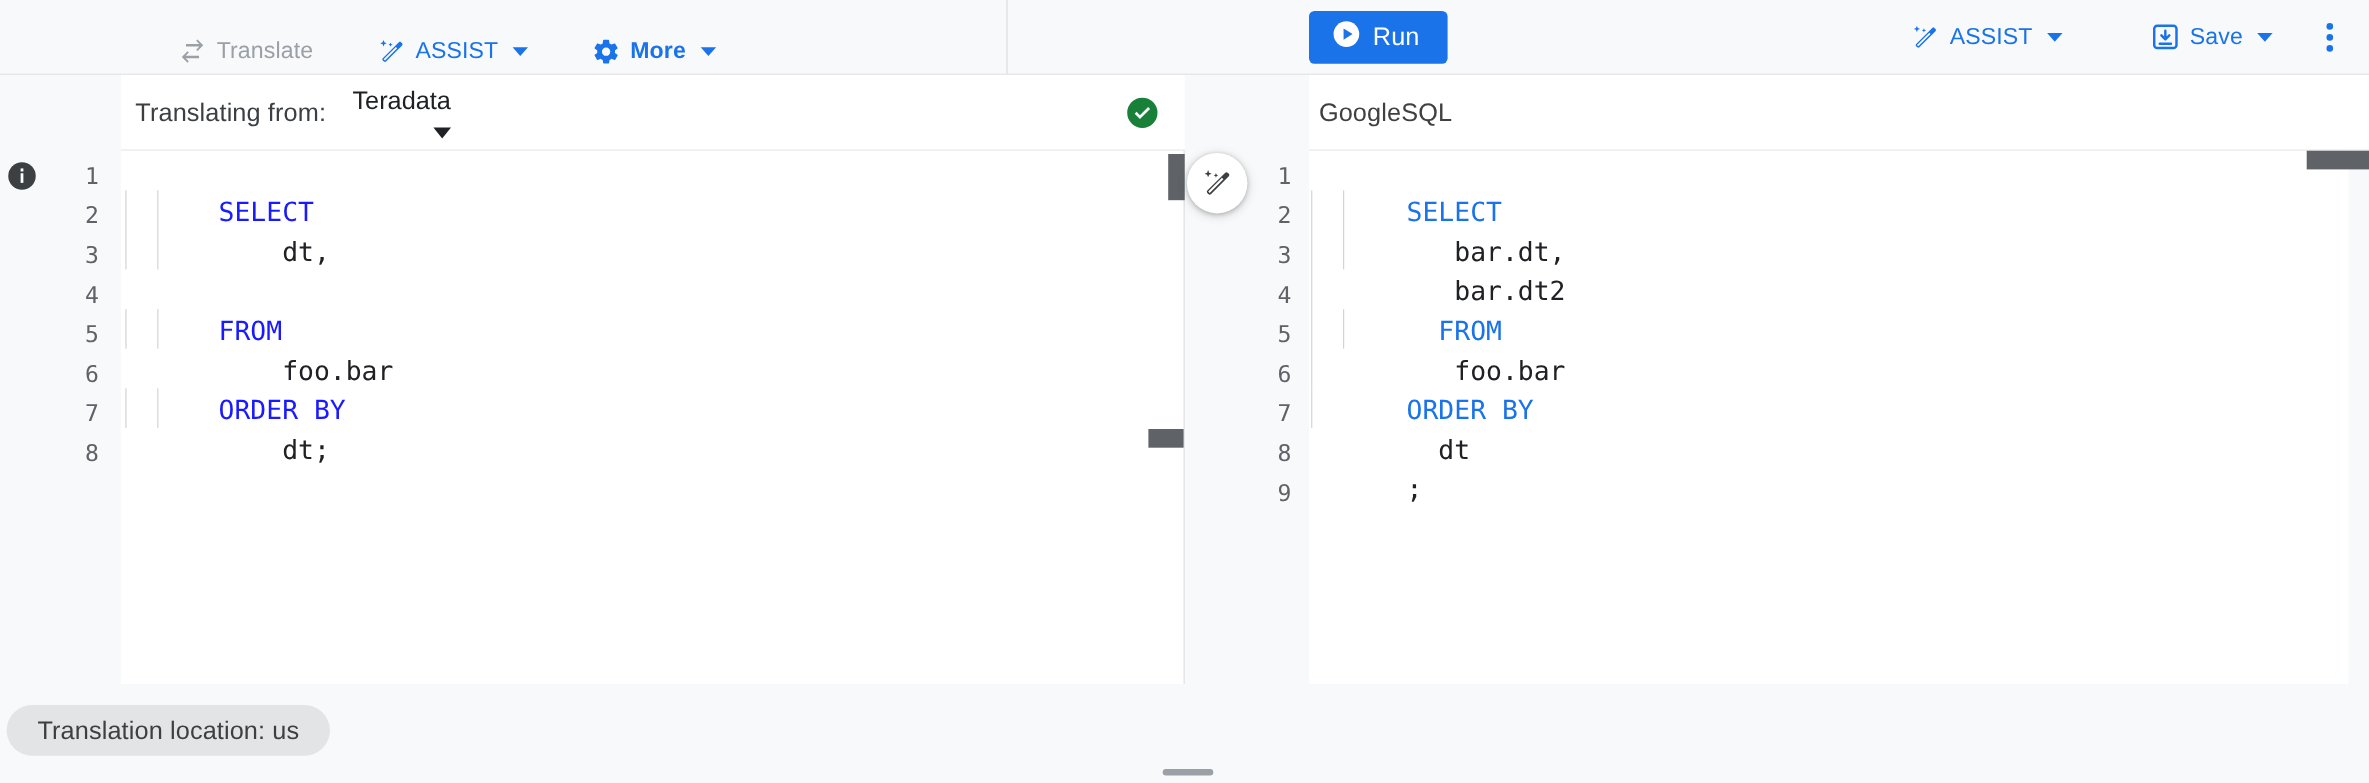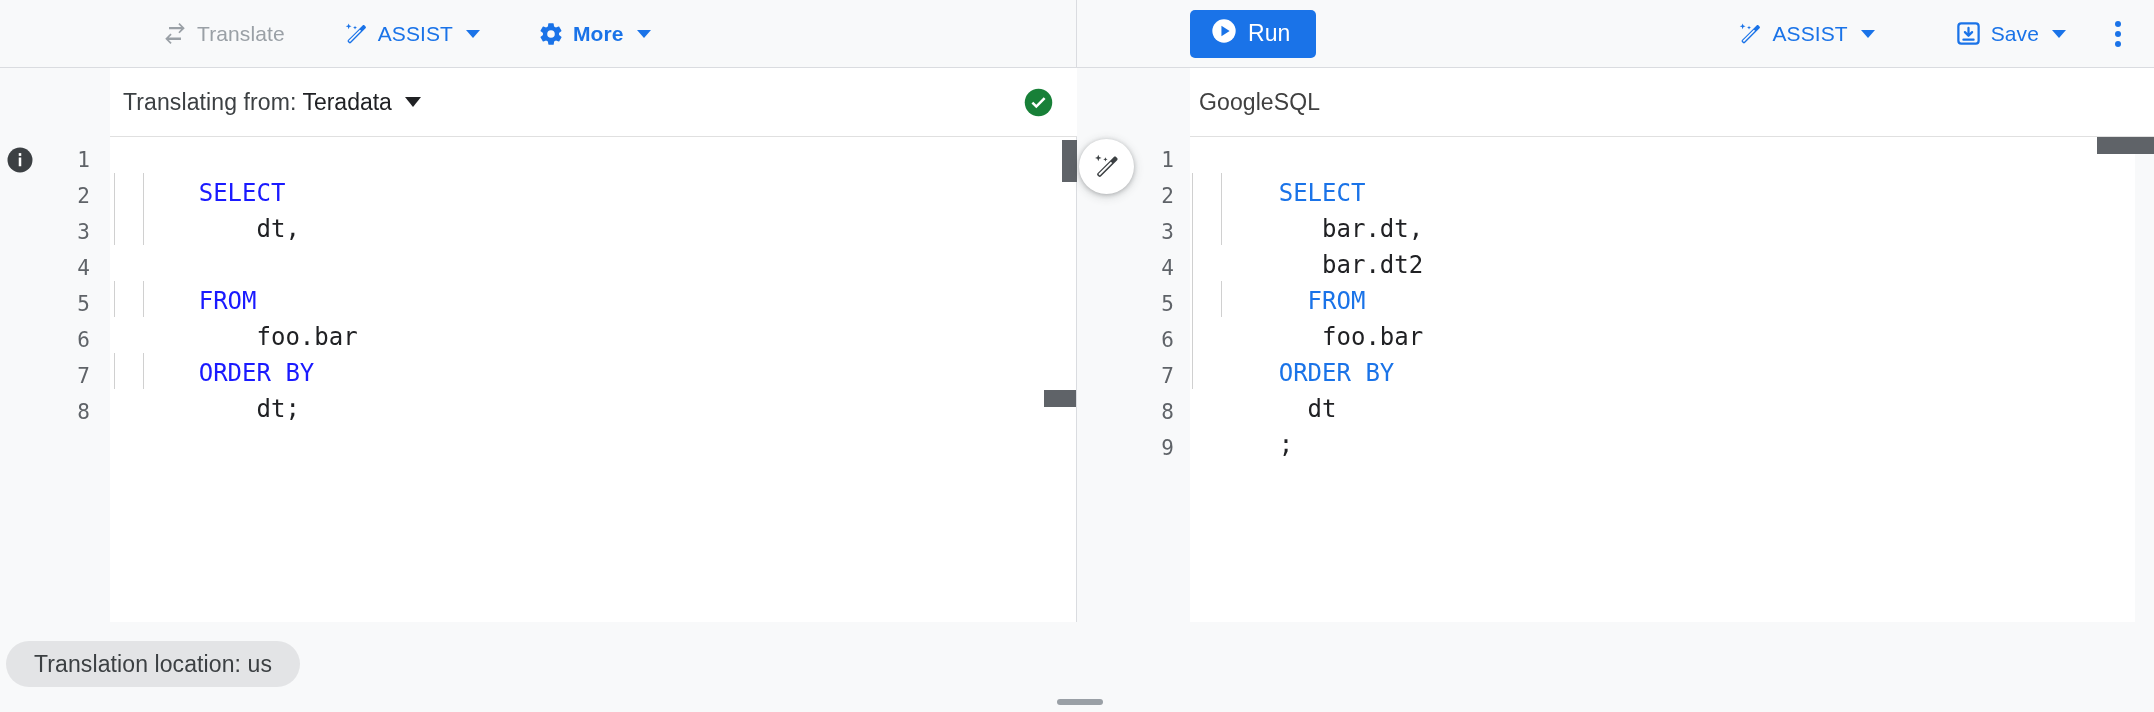--- a/index.html
+++ b/index.html
@@ -23,26 +23,26 @@
     left: 0; top: 0;
     width: 2154px;
     height: 68px;
     background: #f8f9fa;
     border-bottom: 1px solid #dadce0;
     box-sizing: border-box;
   }
   .toolbar-left {
     position: absolute;
     left: 0; top: 0;
-    width: 1077px;
+    width: 916px;
     height: 67px;
     border-right: 1px solid #dadce0;
     box-sizing: border-box;
     display: flex;
-    align-items: center;
+    align-items: flex-end;
     padding-left: 150px;
   }
   .toolbar-right {
     position: absolute;
     left: 1078px; top: 0;
     width: 1076px;
     height: 67px;
     box-sizing: border-box;
     display: flex;
     align-items: center;
@@ -156,27 +156,29 @@
     width: 112px; height: 69px;
     background: #f8f9fa;
   }
   .sub-label {
     font-size: 23px;
     color: #3c4043;
     letter-spacing: 0.1px;
   }
   .dialect-select {
     display: flex;
-    align-items: center;
+    align-items: flex-end;
     gap: 11px;
+    margin-left: 18px;
     font-size: 23px;
     color: #202124;
     cursor: pointer;
     padding: 4px 6px;
     border-radius: 4px;
+    flex-direction: column;
   }
   .dialect-select .caret {
     border-left-width: 8px;
     border-right-width: 8px;
     border-top-width: 10px;
     border-top-color: #202124;
     margin-left: 2px;
   }
   .target-dialect {
     font-size: 23px;

